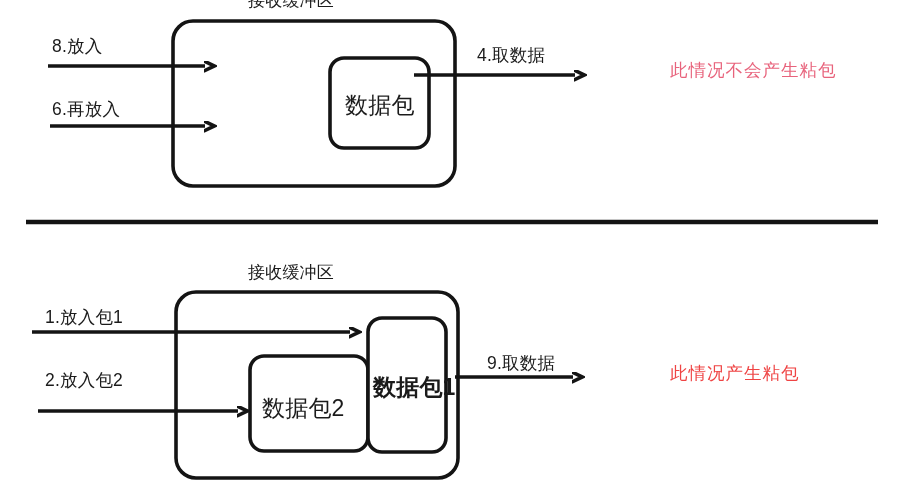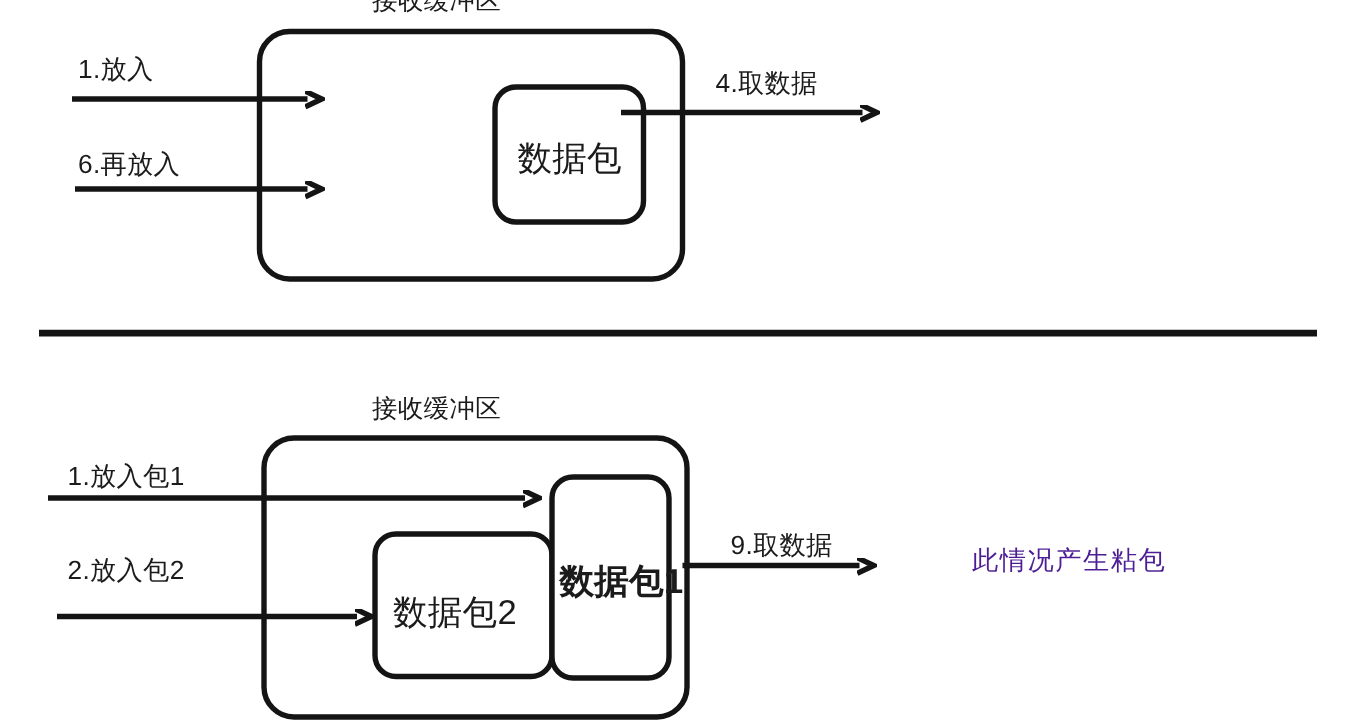--- a/index.html
+++ b/index.html
@@ -76,36 +76,37 @@
 
     <line x1="32" y1="332" x2="350" y2="332" stroke="#141414" stroke-width="3.6" marker-end="url(#arrowhead)"></line>
 
     <line x1="38" y1="411" x2="238" y2="411" stroke="#141414" stroke-width="3.6" marker-end="url(#arrowhead)"></line>
 
     <line x1="455" y1="377" x2="573" y2="377" stroke="#141414" stroke-width="3.6" marker-end="url(#arrowhead)"></line>
   </svg>
 
   <div class="lbl lbl-buffer-title" style="left:248px; top:-8px;">接收缓冲区</div>
 
-  <div class="lbl lbl-arrow" style="left:52px; top:38px;">1.放入</div>
+  <div class="lbl lbl-arrow" style="left:52px; top:38px;">8.放入</div>
 
   <div class="lbl lbl-arrow" style="left:52px; top:101px;">6.再放入</div>
 
   <div class="lbl lbl-arrow" style="left:477px; top:47px;">4.取数据</div>
 
   <div class="lbl lbl-packet" style="left:345px; top:94px;">数据包</div>
 
+  <div class="lbl lbl-note" style="left:670px; top:62px; color:#e8637c;">此情况不会产生粘包</div>
 
   <div class="lbl lbl-buffer-title" style="left:248px; top:264px;">接收缓冲区</div>
 
   <div class="lbl lbl-arrow" style="left:45px; top:309px;text-align:center;">1.放入包1</div>
 
   <div class="lbl lbl-arrow" style="left:45px; top:372px;text-align:center;">2.放入包2</div>
 
   <div class="lbl lbl-arrow" style="left:487px; top:355px;">9.取数据</div>
 
   <div class="lbl lbl-packet" style="left:373px; top:376px;font-weight:bold;">数据包1</div>
 
   <div class="lbl lbl-packet" style="left:262px; top:397px;">数据包2</div>
 
-  <div class="lbl lbl-note" style="left:648px; top:365px; color:#4c1d95;">此情况产生粘包</div>
+  <div class="lbl lbl-note" style="left:670px; top:365px; color:#ef4444;">此情况产生粘包</div>
 
 </div>
 
 </body></html>

